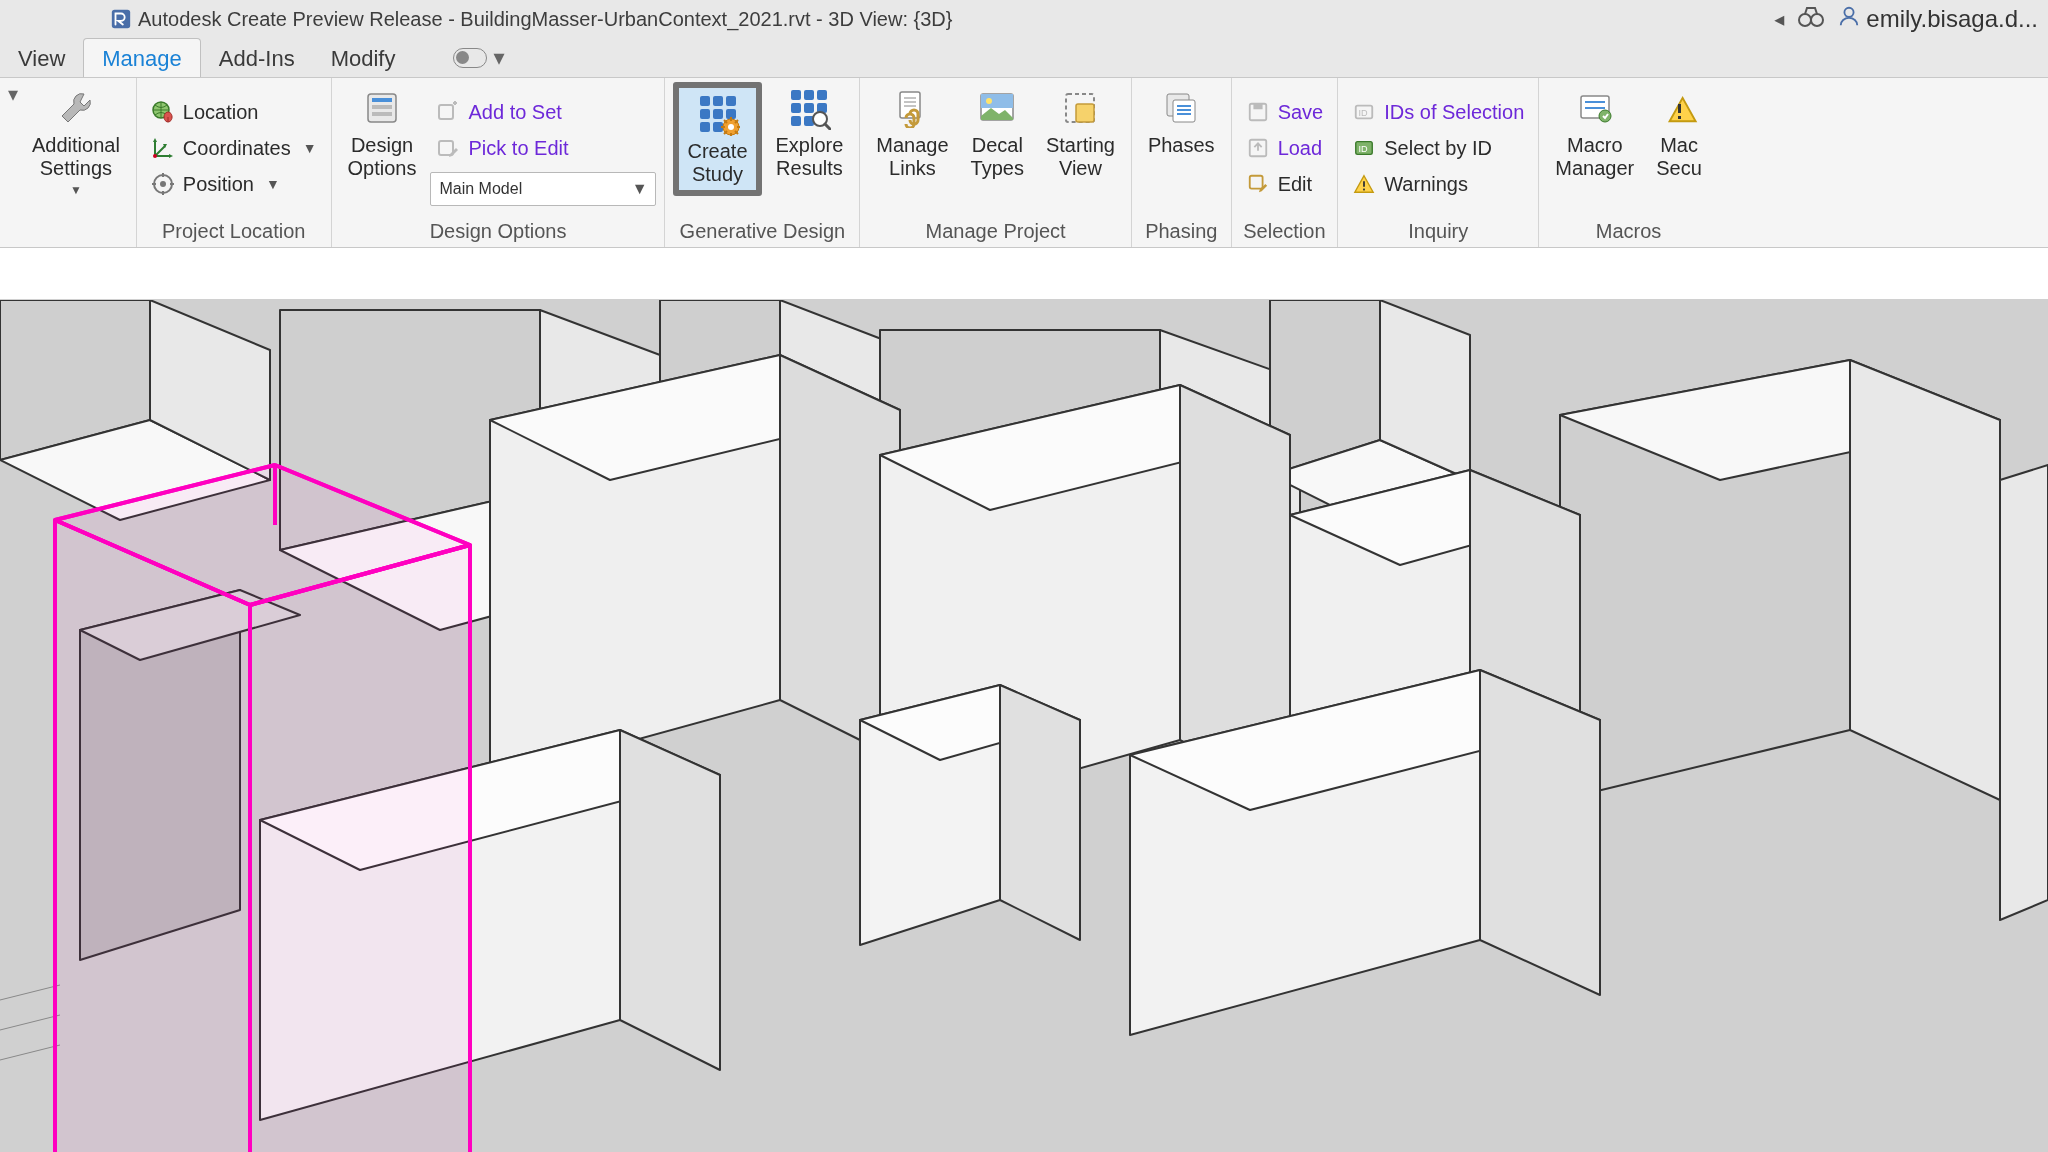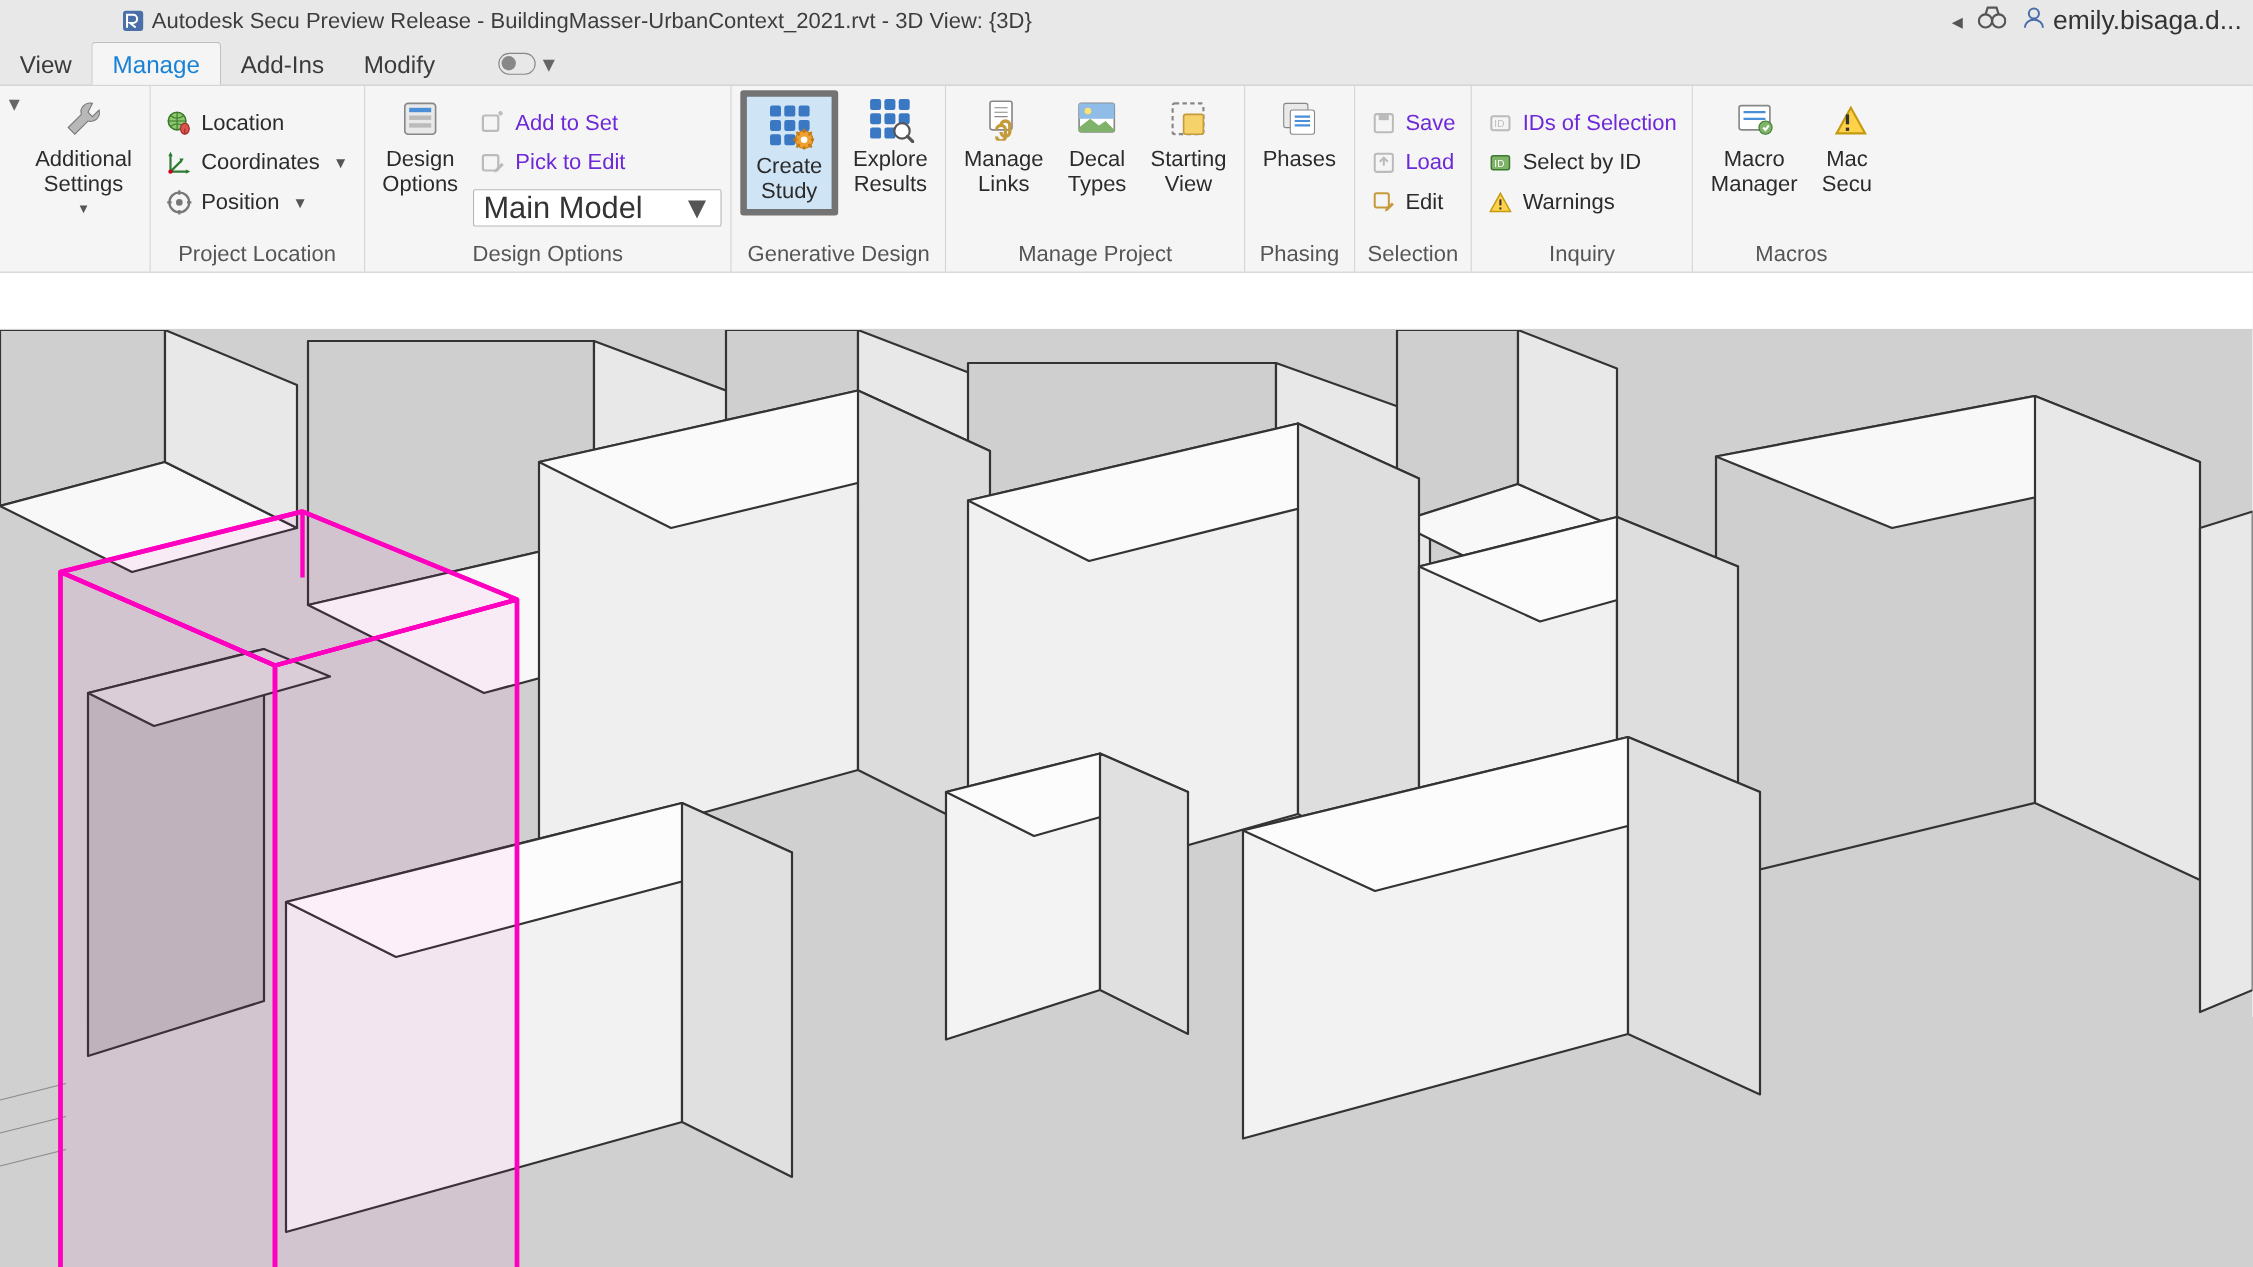--- a/index.html
+++ b/index.html
@@ -162,21 +162,21 @@
 
   .select-box {
     width: 226px;
     height: 34px;
     border: 1px solid #b8b8b8;
     background: #fff;
     display: flex;
     align-items: center;
     padding: 0 8px;
     justify-content: space-between;
-    font-size: 28px;
+    font-size: 16px;
     color: #333;
     border-radius: 2px;
     margin-top: 4px;
   }
 
   
   .infobar {
     height: 52px;
     background: #ffffff;
     border-bottom: 1px solid #d0d0d0;
@@ -196,21 +196,21 @@
 <body>
 
 <div class="titlebar">
   <div class="left-spacer"></div>
   <span class="app-icon">
     <svg viewBox="0 0 24 24" width="22" height="22">
         <rect x="2" y="2" width="20" height="20" rx="3" fill="#4a6ea8"></rect>
         <path d="M6 18 V6 h6 a4 4 0 0 1 0 8 h-3 l5 4" stroke="#fff" stroke-width="2" fill="none" stroke-linecap="round"></path>
       </svg>
   </span>
-  <span class="title-text">Autodesk Secu Preview Release - BuildingMasser-UrbanContext_2021.rvt - 3D View: {3D}</span>
+  <span class="title-text">Autodesk Create Preview Release - BuildingMasser-UrbanContext_2021.rvt - 3D View: {3D}</span>
   <span class="spacer"></span>
   <span class="right-icons">
     <span>◂</span>
     <span>
       <svg width="26" height="22" viewBox="0 0 26 22">
           <circle cx="7" cy="14" r="6" fill="none" stroke="#555" stroke-width="2"></circle>
           <circle cx="19" cy="14" r="6" fill="none" stroke="#555" stroke-width="2"></circle>
           <path d="M7 8 l2 -6 h8 l2 6" fill="none" stroke="#555" stroke-width="2"></path>
         </svg>
     </span>

